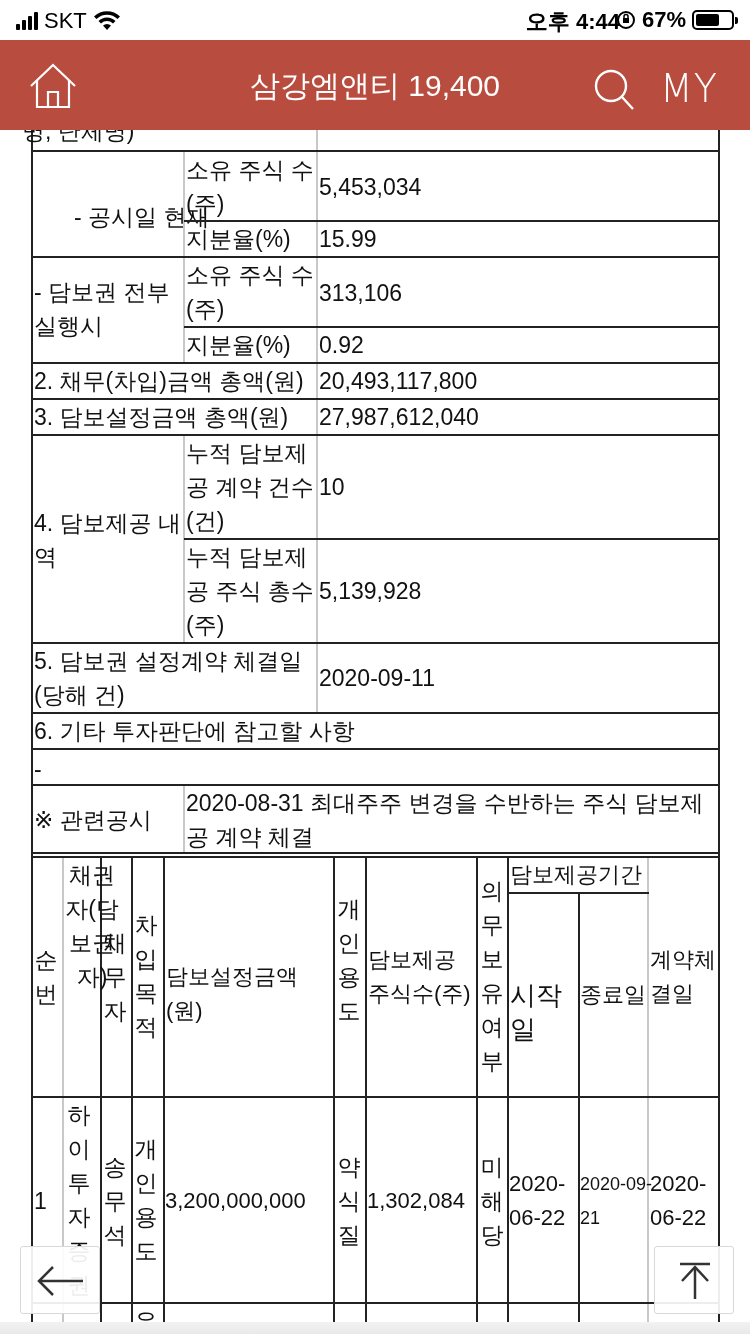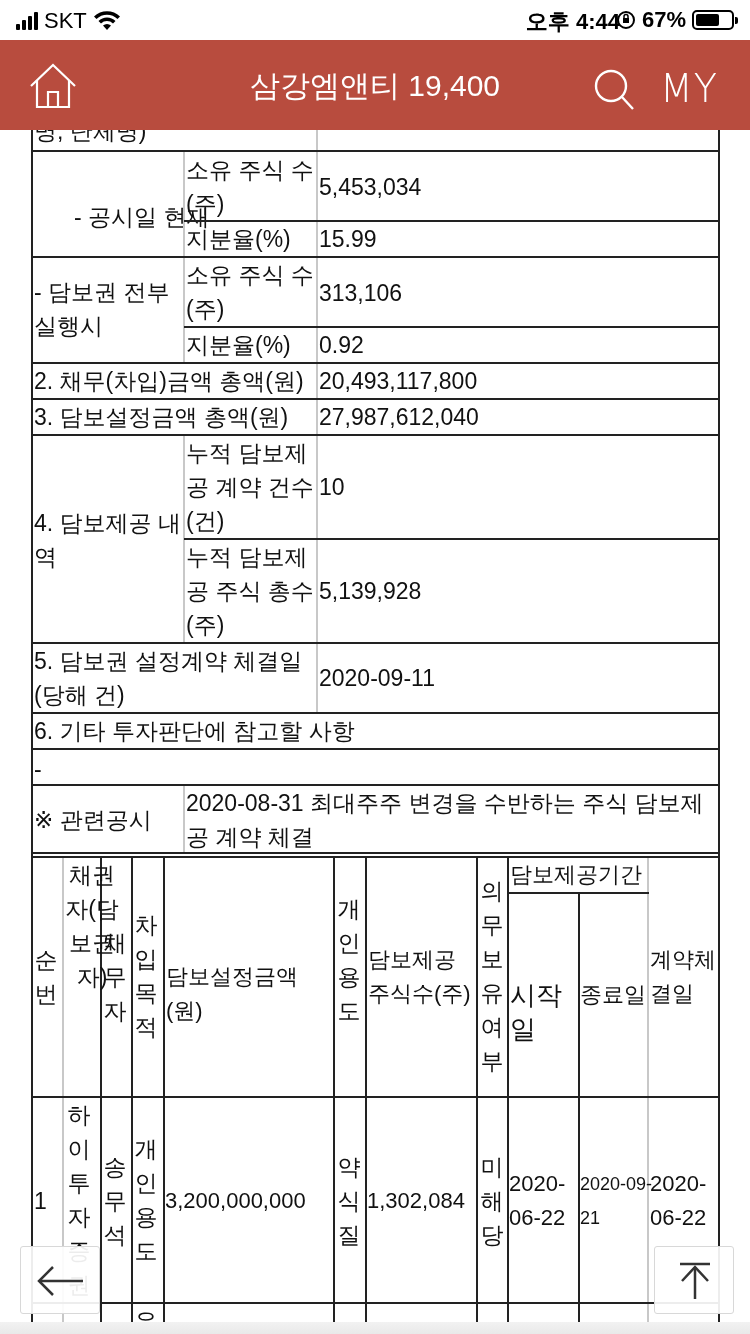--- a/index.html
+++ b/index.html
@@ -82,21 +82,21 @@
   <div class="hdr-my">MY</div>
 </div>
 
 <div class="content">
 
   <div>
 
     <div class="vl" style="left:31px;top:112px;height:745px;"></div>
     <div class="vl" style="left:718px;top:112px;height:745px;"></div>
 
-    <div class="cell" style="left:34px;top:114px;width:280px;">명, 단체명)</div>
+    <div class="cell" style="left:22px;top:114px;width:280px;">명, 단체명)</div>
     <div class="vlg" style="left:316px;top:112px;height:40px;"></div>
     <div class="hl" style="left:31px;top:150px;width:689px;"></div>
 
     <div class="cell" style="left:34px;top:200px;width:150px;margin-left:40px;">- 공시일 현재</div>
     <div class="vlg" style="left:183px;top:152px;height:104px;"></div>
     <div class="cell" style="left:186px;top:153px;width:128px;line-height:34px;">소유 주식 수 (주)</div>
     <div class="vlg" style="left:316px;top:152px;height:104px;"></div>
     <div class="cell" style="left:319px;top:170px;width:390px;">5,453,034</div>
     <div class="hl" style="left:184px;top:220px;width:536px;"></div>
     <div class="cell" style="left:186px;top:222px;width:128px;">지분율(%)</div>

